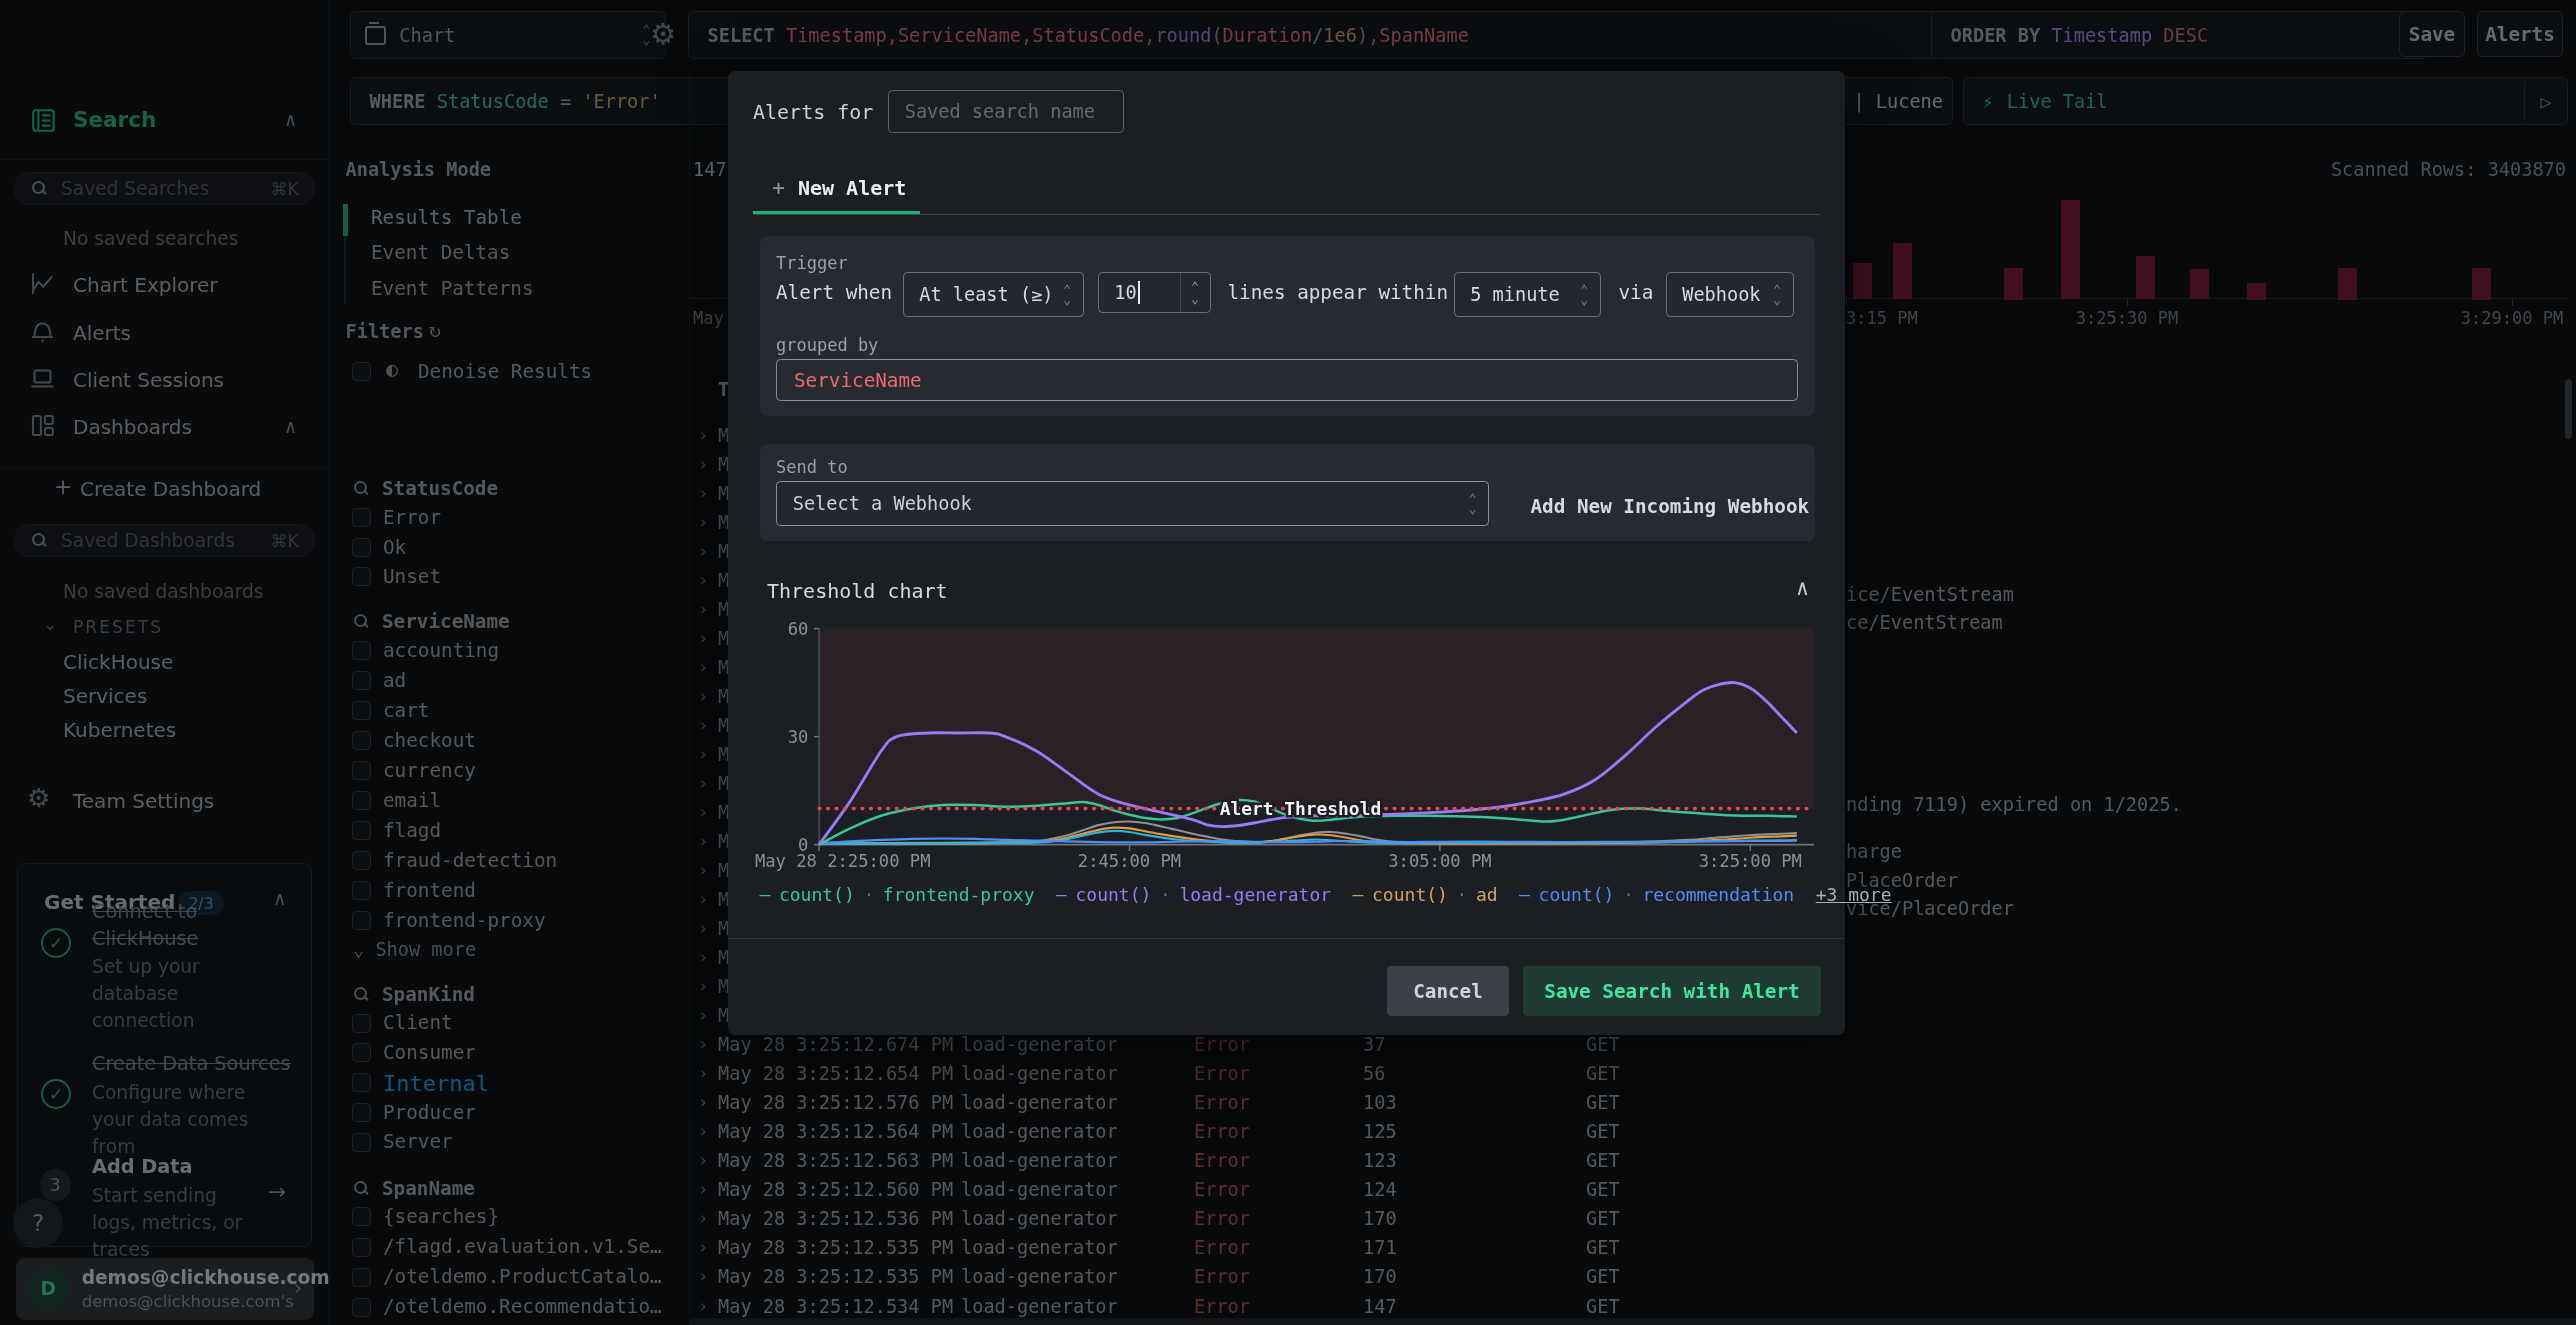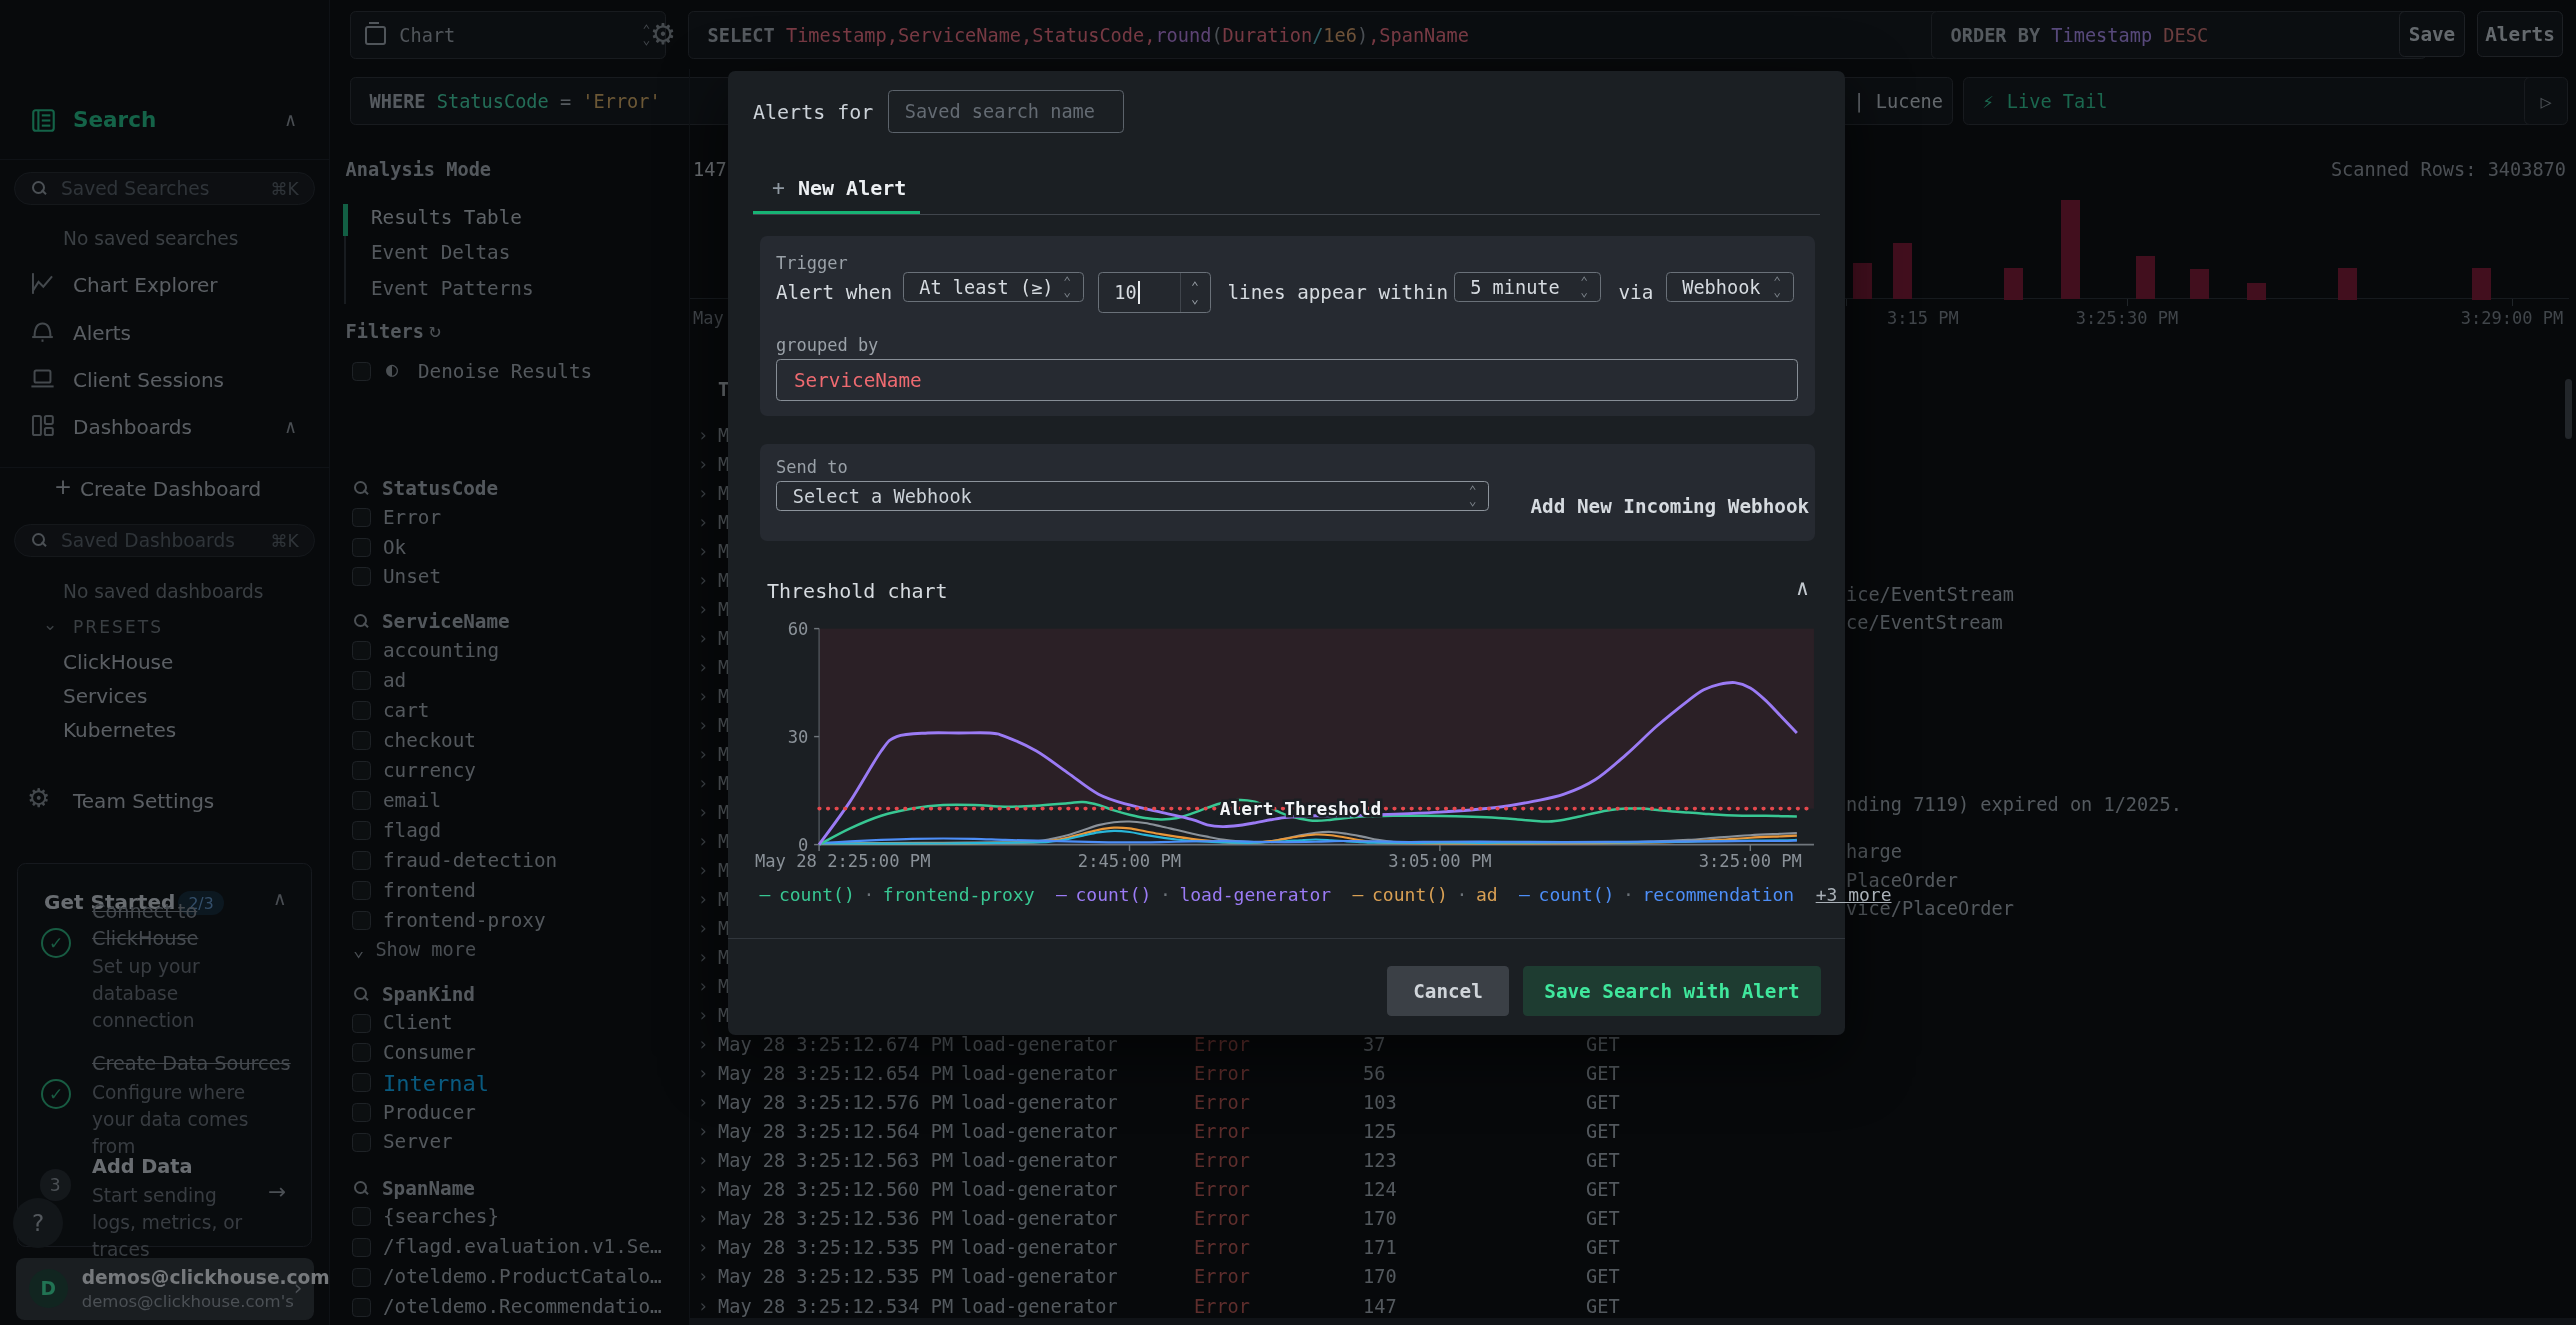--- a/index.html
+++ b/index.html
@@ -82,21 +82,21 @@
           font-family:"DejaVu Sans Mono","Liberation Mono",monospace;}
   #m-name::placeholder{color:#646b73;}
   .m-tab{position:absolute;left:44px;top:104px;display:flex;gap:13px;align-items:center;cursor:pointer;}
   .m-tab .plus{color:#8f98a1;font-size:21.5px;}
   .m-tab .tlab{color:#eceff2;font-size:20px;font-weight:bold;}
   .m-underline{position:absolute;left:25px;top:140px;width:167px;height:4.3px;background:#17b374;}
   .m-tabdiv{position:absolute;left:25px;right:25px;top:143px;height:1.4px;background:#40454c;}
   .m-panel{position:absolute;left:31.5px;width:1055px;background:#262a31;border-radius:7.2px;}
   .p-label{position:absolute;font-size:17px;color:#9aa1a8;}
   .p-text{position:absolute;font-size:19.3px;color:#d6dbe0;line-height:21.5px;white-space:nowrap;}
-  .sel{position:absolute;height:30px;border:1.4px solid #6a7179;border-radius:4.3px;background:#24282e;display:flex;
+  .sel{position:absolute;height:45px;border:1.4px solid #6a7179;border-radius:4.3px;background:#24282e;display:flex;
        align-items:center;padding:0 11.4px 0 15.7px;box-sizing:border-box;color:#d6dbe0;font-size:18.6px;cursor:pointer;}
   .sel .updn{margin-left:auto;}
   .numbox{position:absolute;left:338px;top:36px;width:113px;height:41px;border:1.4px solid #6a7179;border-radius:4.3px;
           background:#24282e;display:flex;align-items:center;box-sizing:border-box;}
   .numbox .val{color:#d6dbe0;font-size:18.6px;margin-left:15.7px;}
   .caret{width:2.1px;height:23px;background:#e8ebee;margin-left:1.4px;}
   .spin{margin-left:auto;height:100%;width:29px;border-left:1.4px solid #40454c;display:flex;flex-direction:column;
         align-items:center;justify-content:center;line-height:11.4px;font-size:13px;color:#9aa1a8;}
   .gb-input{position:absolute;left:16.5px;top:123px;width:1022px;height:42px;border:1.4px solid #878e96;border-radius:4.3px;
             box-sizing:border-box;display:flex;align-items:center;padding-left:17px;}
@@ -345,21 +345,21 @@
       <div class="hist-bar" style="left: 1853px; top: 263px; width: 18.6px; height: 36px; background: rgb(122, 23, 50);"></div>
           <div class="hist-bar" style="left: 1893px; top: 243px; width: 18.6px; height: 56px; background: rgb(122, 23, 50);"></div>
           <div class="hist-bar" style="left: 2004px; top: 268px; width: 18.6px; height: 31.5px; background: rgb(122, 23, 50);"></div>
           <div class="hist-bar" style="left: 2061px; top: 200px; width: 18.6px; height: 99px; background: rgb(122, 23, 50);"></div>
           <div class="hist-bar" style="left: 2136px; top: 256px; width: 18.6px; height: 43px; background: rgb(122, 23, 50);"></div>
           <div class="hist-bar" style="left: 2190px; top: 269px; width: 18.6px; height: 30px; background: rgb(122, 23, 50);"></div>
           <div class="hist-bar" style="left: 2247px; top: 283px; width: 18.6px; height: 16.5px; background: rgb(122, 23, 50);"></div>
           <div class="hist-bar" style="left: 2338px; top: 268px; width: 18.6px; height: 31.5px; background: rgb(122, 23, 50);"></div>
           <div class="hist-bar" style="left: 2472px; top: 268px; width: 18.6px; height: 31.5px; background: rgb(122, 23, 50);"></div>
           <div style="position: absolute; left: 1846px; top: 299px; width: 1.4px; height: 7.2px; background: rgb(58, 64, 70);"></div>
-          <span class="axis-lab" style="left: 1846px; top: 308px; padding-left: 41px;">3:15 PM</span>
+          <span class="axis-lab" style="left: 1846px; top: 308px;">3:15 PM</span>
           <div style="position: absolute; left: 2127px; top: 299px; width: 1.4px; height: 7.2px; background: rgb(58, 64, 70);"></div>
           <span class="axis-lab" style="left: 2127px; top: 308px; transform: translateX(-50%);">3:25:30 PM</span>
           <div style="position: absolute; left: 2512px; top: 299px; width: 1.4px; height: 7.2px; background: rgb(58, 64, 70);"></div>
           <span class="axis-lab" style="left: 2512px; top: 308px; transform: translateX(-50%);">3:29:00 PM</span>
         </div>
 
       <span class="p bold" style="left:718px;top:379px;font-size:18.6px;color:#bdc4cb;">Timestamp</span>
       <div id="table-layer">
           <span class="row-chev p" style="left: 698px; top: 421px;">›</span>
           <span class="row-txt" style="left: 718px; top: 421px;">M</span>

